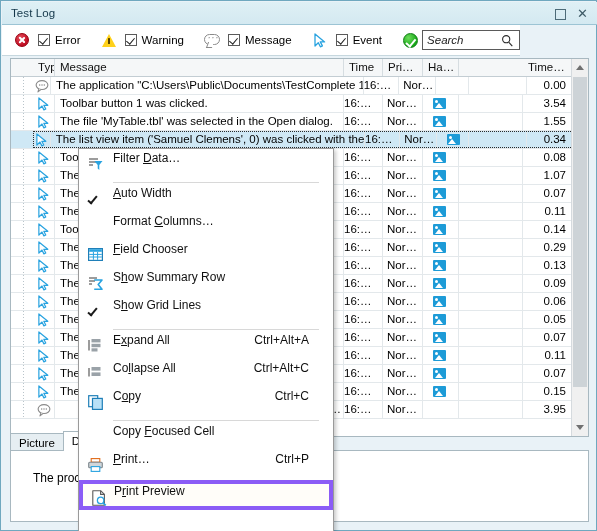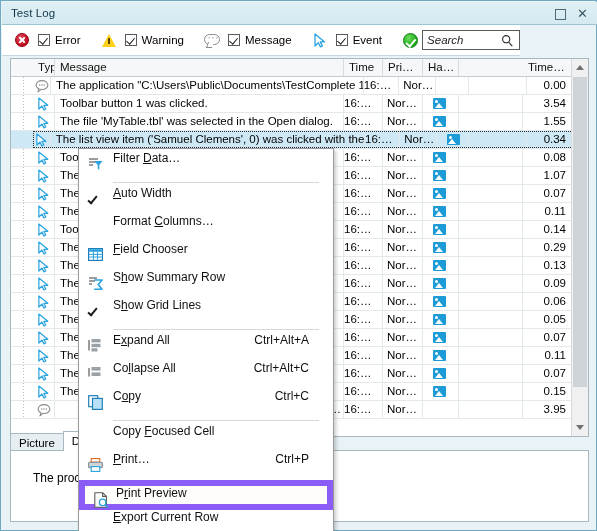--- a/index.html
+++ b/index.html
@@ -331,21 +331,21 @@
     height: 28px;
     display: flex; align-items: flex-start;
     font-size: 12px;
     color: #101010;
   }
   .mi .mico { width: 34px; height: 28px; position: relative; flex: none; }
   .mi .mlabel { flex: 1 1 auto; white-space: nowrap; }
   .mi .mkey { margin-left: auto; padding-right: 24px; font-size: 12px; color: #101010; white-space: nowrap; }
   .msep { height: 1px; background: #d8d8d8; margin: 3px 14px 3px 34px; }
   .mi.hl {
-    border: 6px solid #8b5cf6;
+    border: 4px solid #8b5cf6;
     background: #fffdf9;
     height: 30px;
   }
   .mi.hl .mico { width: 31px; }
 
   .mtick {
     position: absolute; left: 11px; top: 8px;
     width: 5px; height: 10px;
     border: solid #1a1a1a; border-width: 0 2px 2px 0;
     transform: rotate(40deg);
@@ -864,17 +864,16 @@
             <path d="M.8,.7 H8.6 L12.4,4.4 V15.3 H.8 Z" fill="#fff" stroke="#5a5a5a" stroke-width="1.1" stroke-linejoin="round"></path>
             <path d="M8.6,.7 V4.4 H12.4" fill="none" stroke="#5a5a5a" stroke-width="1.1"></path>
             <circle cx="8.6" cy="10.4" r="3.2" fill="#fff" stroke="#29a3e0" stroke-width="1.3"></circle>
             <line x1="11" y1="12.8" x2="13.8" y2="15.4" stroke="#29a3e0" stroke-width="1.6"></line>
           </svg>
         </span>
         <span class="mlabel">P<u>r</u>int Preview</span>
       </div>
       <div class="mi">
         <span class="mico"></span>
-        <span class="mlabel"><u>E</u>xport Current Row</span>
       </div>
     </div>
 
 </div>
 
 </body></html>

